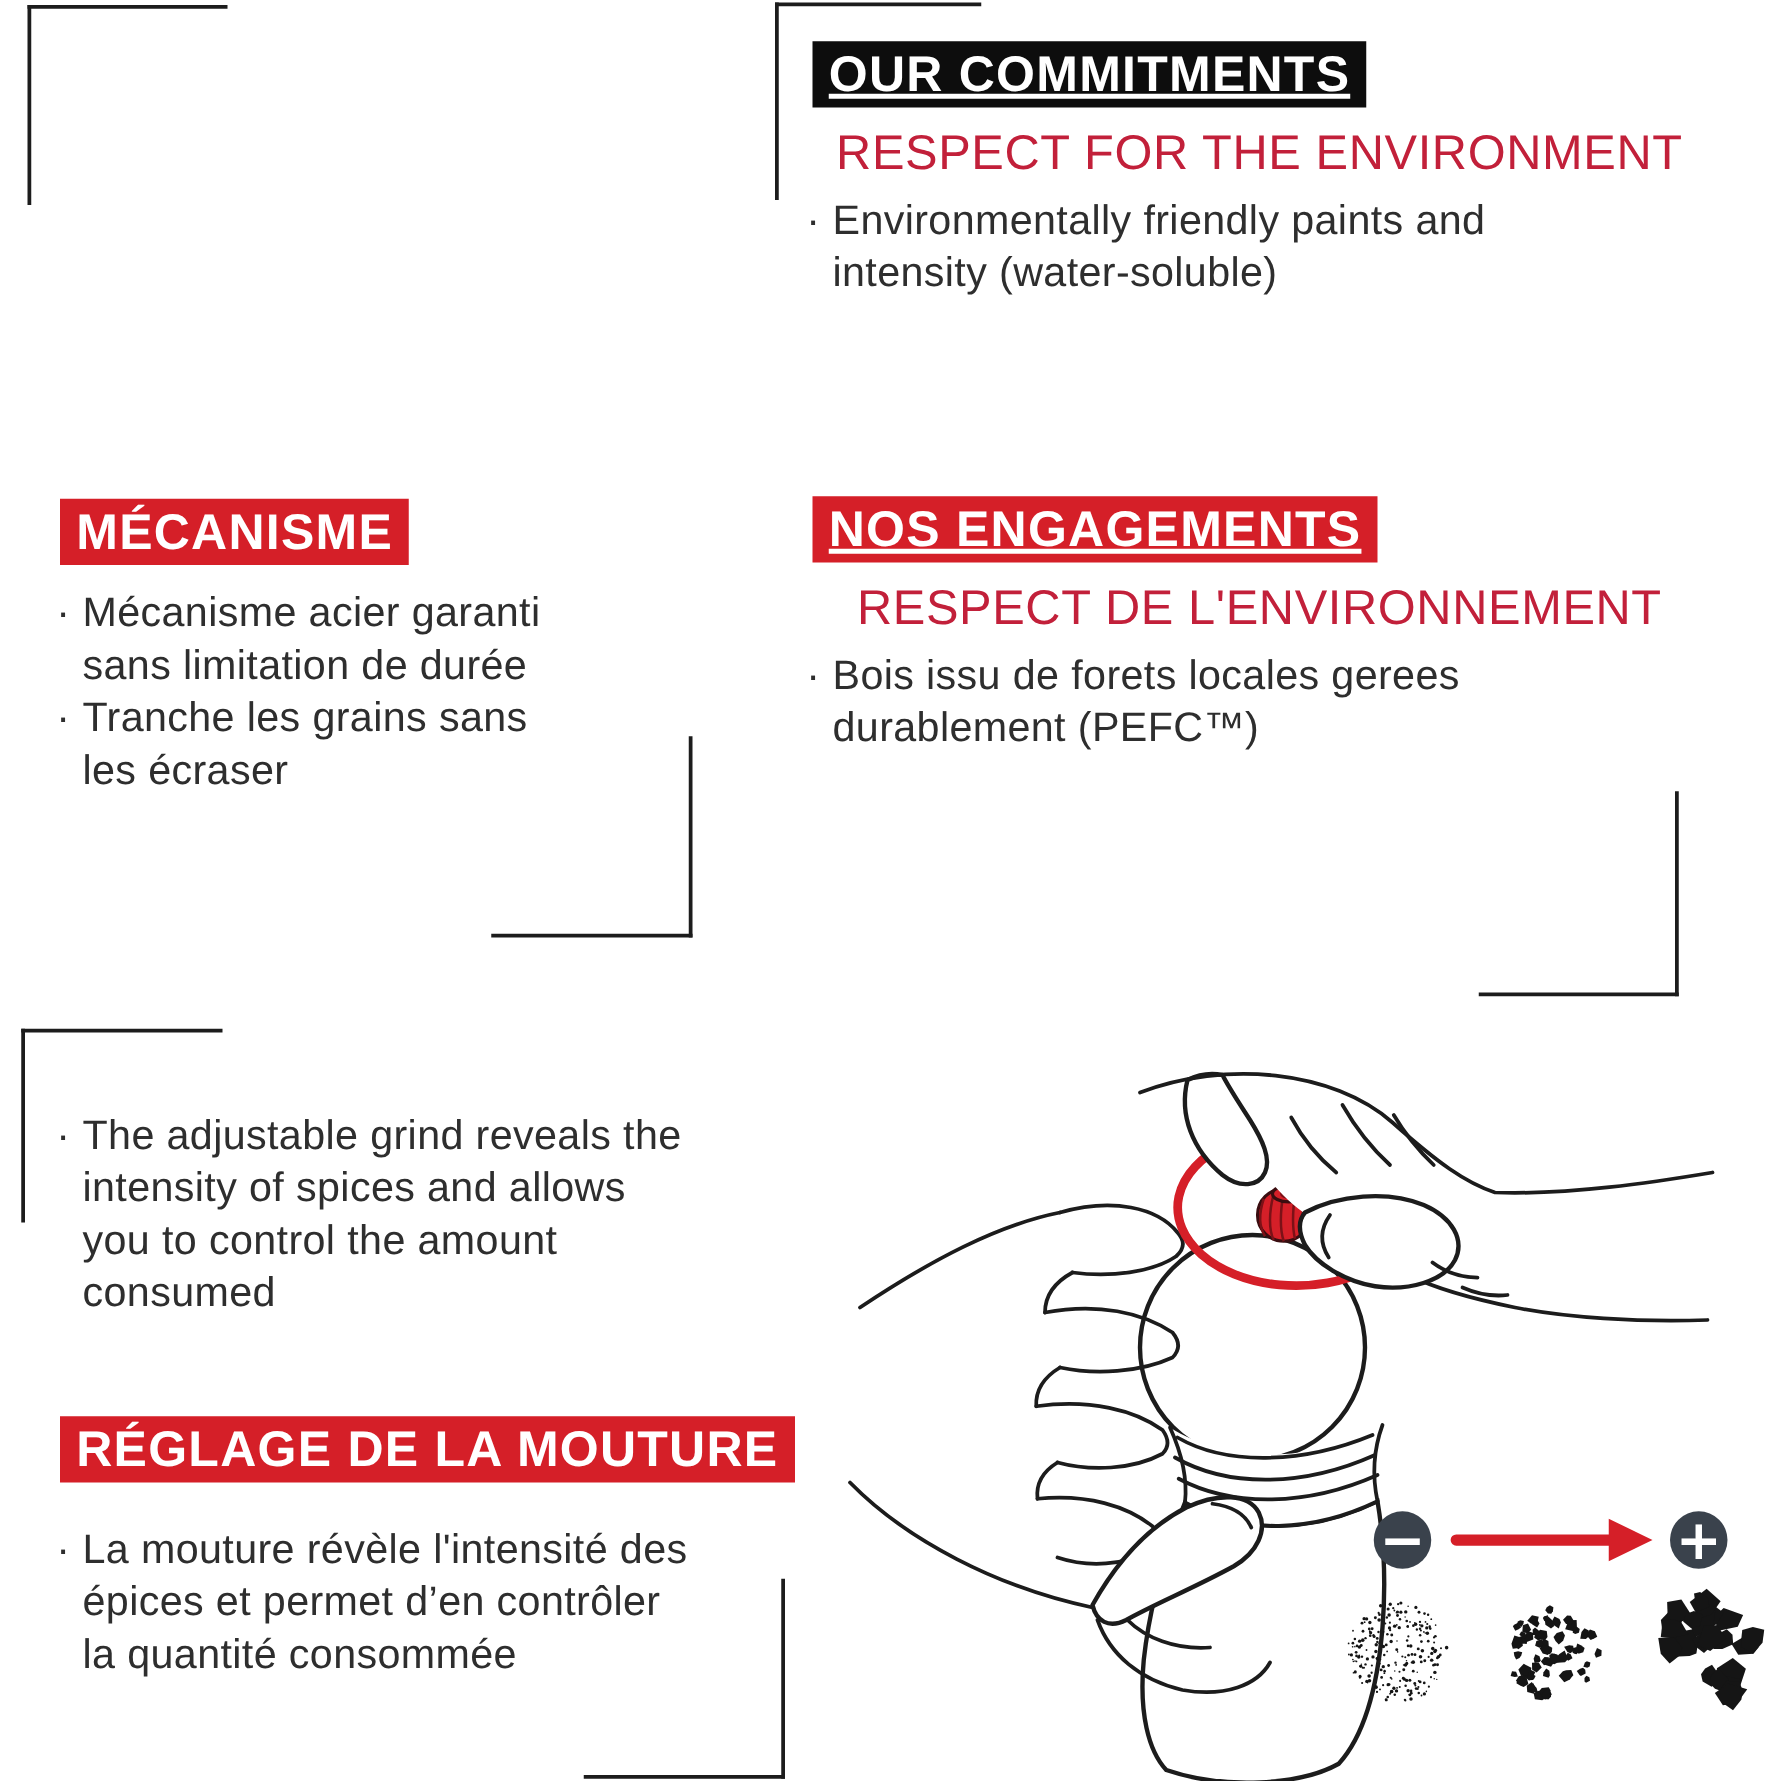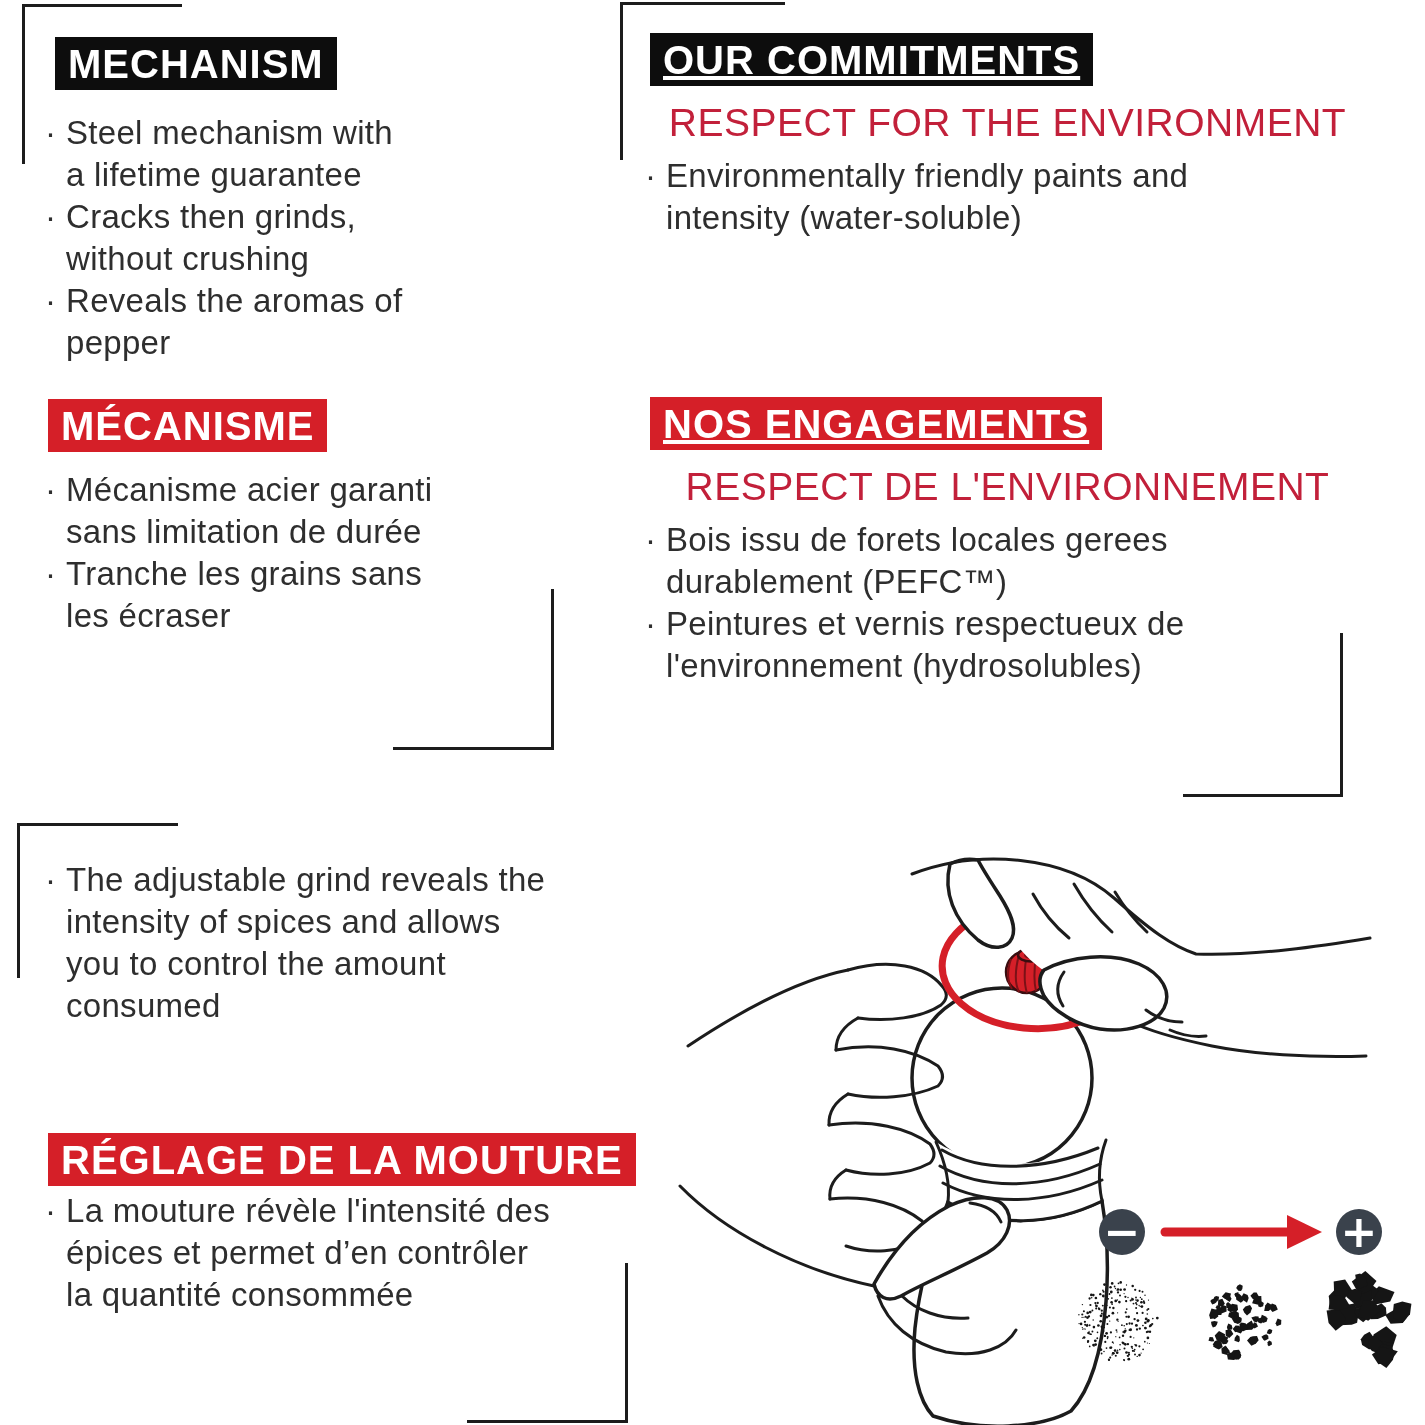--- a/index.html
+++ b/index.html
@@ -37,21 +37,21 @@
   #sec-mech-en .boxhead, #sec-grind-en .boxhead{margin-left:15px;}
   #sec-mech-fr .boxhead, #sec-grind-fr .boxhead{margin-left:8px;}
   #sec-com-en .boxhead, #sec-com-fr .boxhead{margin-left:10px;text-decoration:underline;}
 
   .subhead{font-size:39px; font-weight:400; color:var(--heading-red);
            letter-spacing:.5px; margin:15px 0 0 15px; white-space:nowrap;text-align:center;}
 
   ul.bullets{list-style:none; margin-top:22px;}
   #sec-com-en ul.bullets, #sec-com-fr ul.bullets{margin-top:10px;}
   #sec-mech-fr ul.bullets{margin-top:17px;}
-  #sec-grind-en ul.bullets, #sec-grind-fr ul.bullets{margin-top:4px;}
+  #sec-grind-en ul.bullets, #sec-grind-fr ul.bullets{margin-top:32px;}
   ul.bullets li{position:relative; font-size:33px; line-height:42px; color:var(--text);
                 padding-left:26px; letter-spacing:.3px;}
   ul.bullets li::before{content:"·"; position:absolute; left:5px; top:0; color:var(--text);}
   ul.bullets li span{white-space:pre-line;}
 
   .illustration{position:absolute; left:650px; top:850px; width:775px; height:575px;}
   .ln{fill:none; stroke:var(--line); stroke-width:3; stroke-linecap:round;}
   .mill{fill:#fff; stroke:var(--line); stroke-width:3.5;}
   .fill-stroke{fill:#fff; stroke:var(--line); stroke-width:3.5; stroke-linejoin:round;}
   .fill-only{fill:#fff;}
@@ -69,31 +69,20 @@
 
 <div class="canvas">
 
   <div id="bk1" class="bracket tl"></div>
   <div id="bk2" class="bracket tl"></div>
   <div id="bk3" class="bracket br"></div>
   <div id="bk4" class="bracket br"></div>
   <div id="bk5" class="bracket tl"></div>
   <div id="bk6" class="bracket br"></div>
 
-  <section id="sec-mech-en">
-    <h2 class="boxhead black">MECHANISM</h2>
-    <ul class="bullets">
-      <li><span>Steel mechanism with
-a lifetime guarantee</span></li>
-      <li><span>Cracks then grinds,
-without crushing</span></li>
-      <li><span>Reveals the aromas of
-pepper</span></li>
-    </ul>
-  </section>
 
   <section id="sec-mech-fr">
     <h2 class="boxhead red">MÉCANISME</h2>
     <ul class="bullets">
       <li><span>Mécanisme acier garanti
 sans limitation de durée</span></li>
       <li><span>Tranche les grains sans
 les écraser</span></li>
     </ul>
   </section>
@@ -106,22 +95,20 @@
 intensity (water-soluble)</span></li>
     </ul>
   </section>
 
   <section id="sec-com-fr">
     <h2 class="boxhead red">NOS ENGAGEMENTS</h2>
     <h3 class="subhead">RESPECT DE L'ENVIRONNEMENT</h3>
     <ul class="bullets">
       <li><span>Bois issu de forets locales gerees
 durablement (PEFC™)</span></li>
-      <li><span>Peintures et vernis respectueux de
-l'environnement (hydrosolubles)</span></li>
     </ul>
   </section>
 
   <section id="sec-grind-en">
     <ul class="bullets">
       <li><span>The adjustable grind reveals the
 intensity of spices and allows
 you to control the amount
 consumed</span></li>
     </ul>

